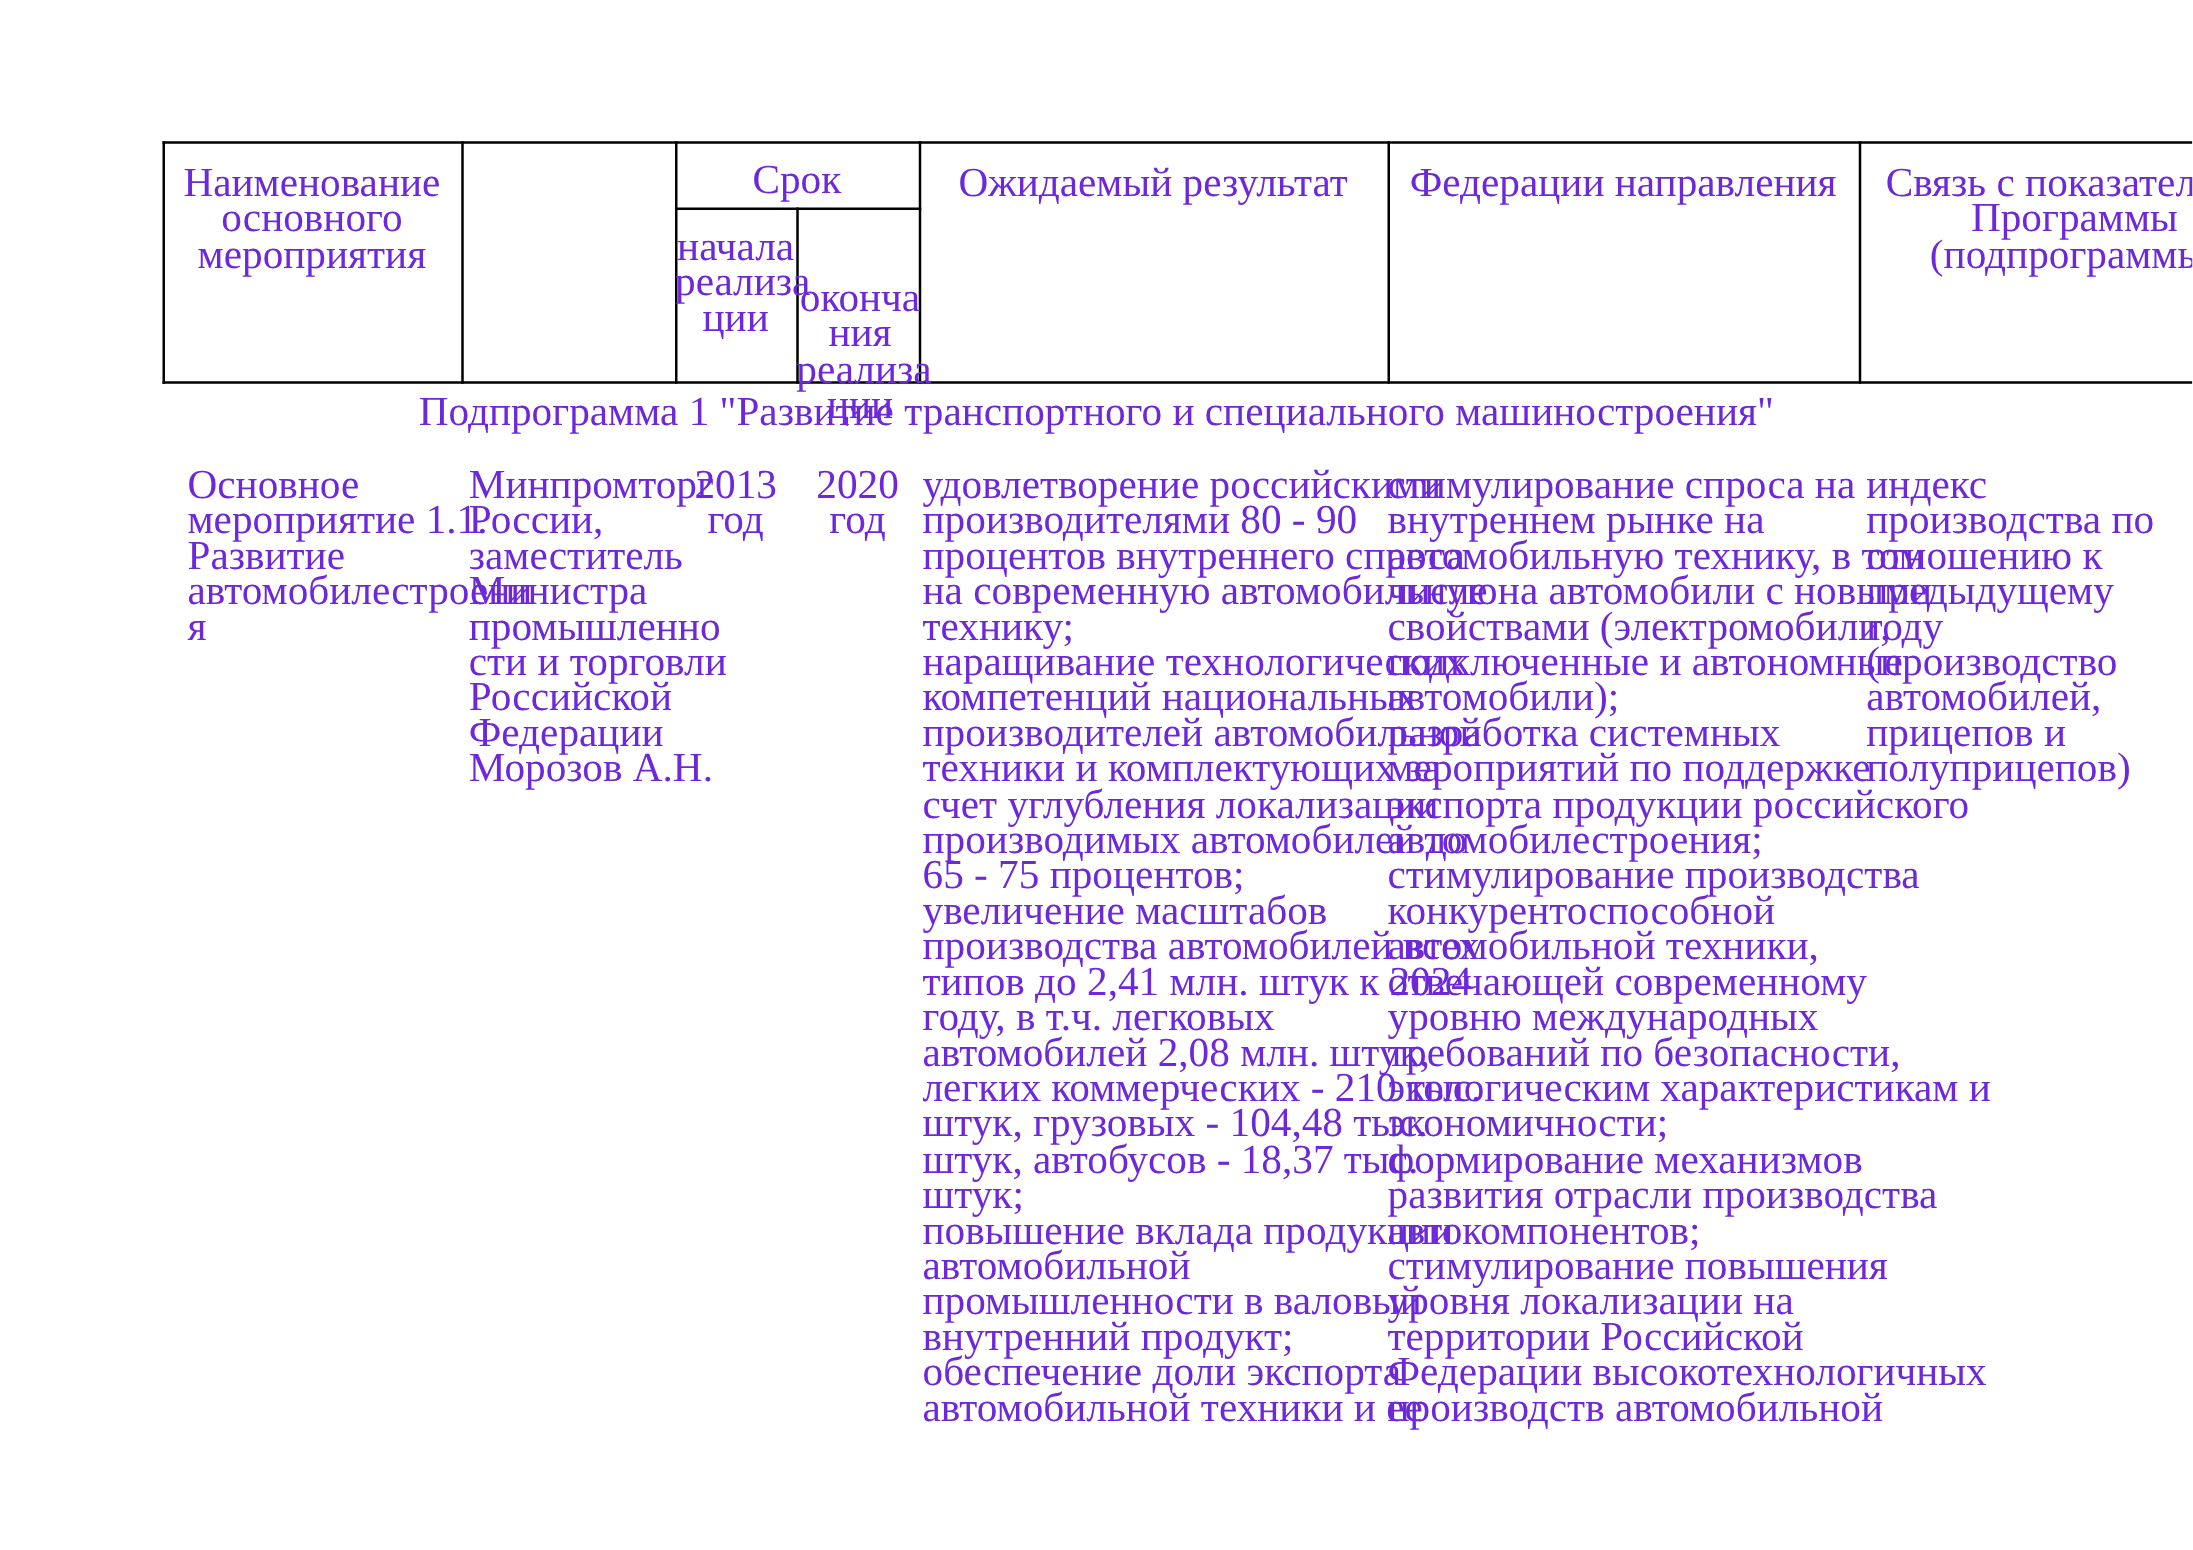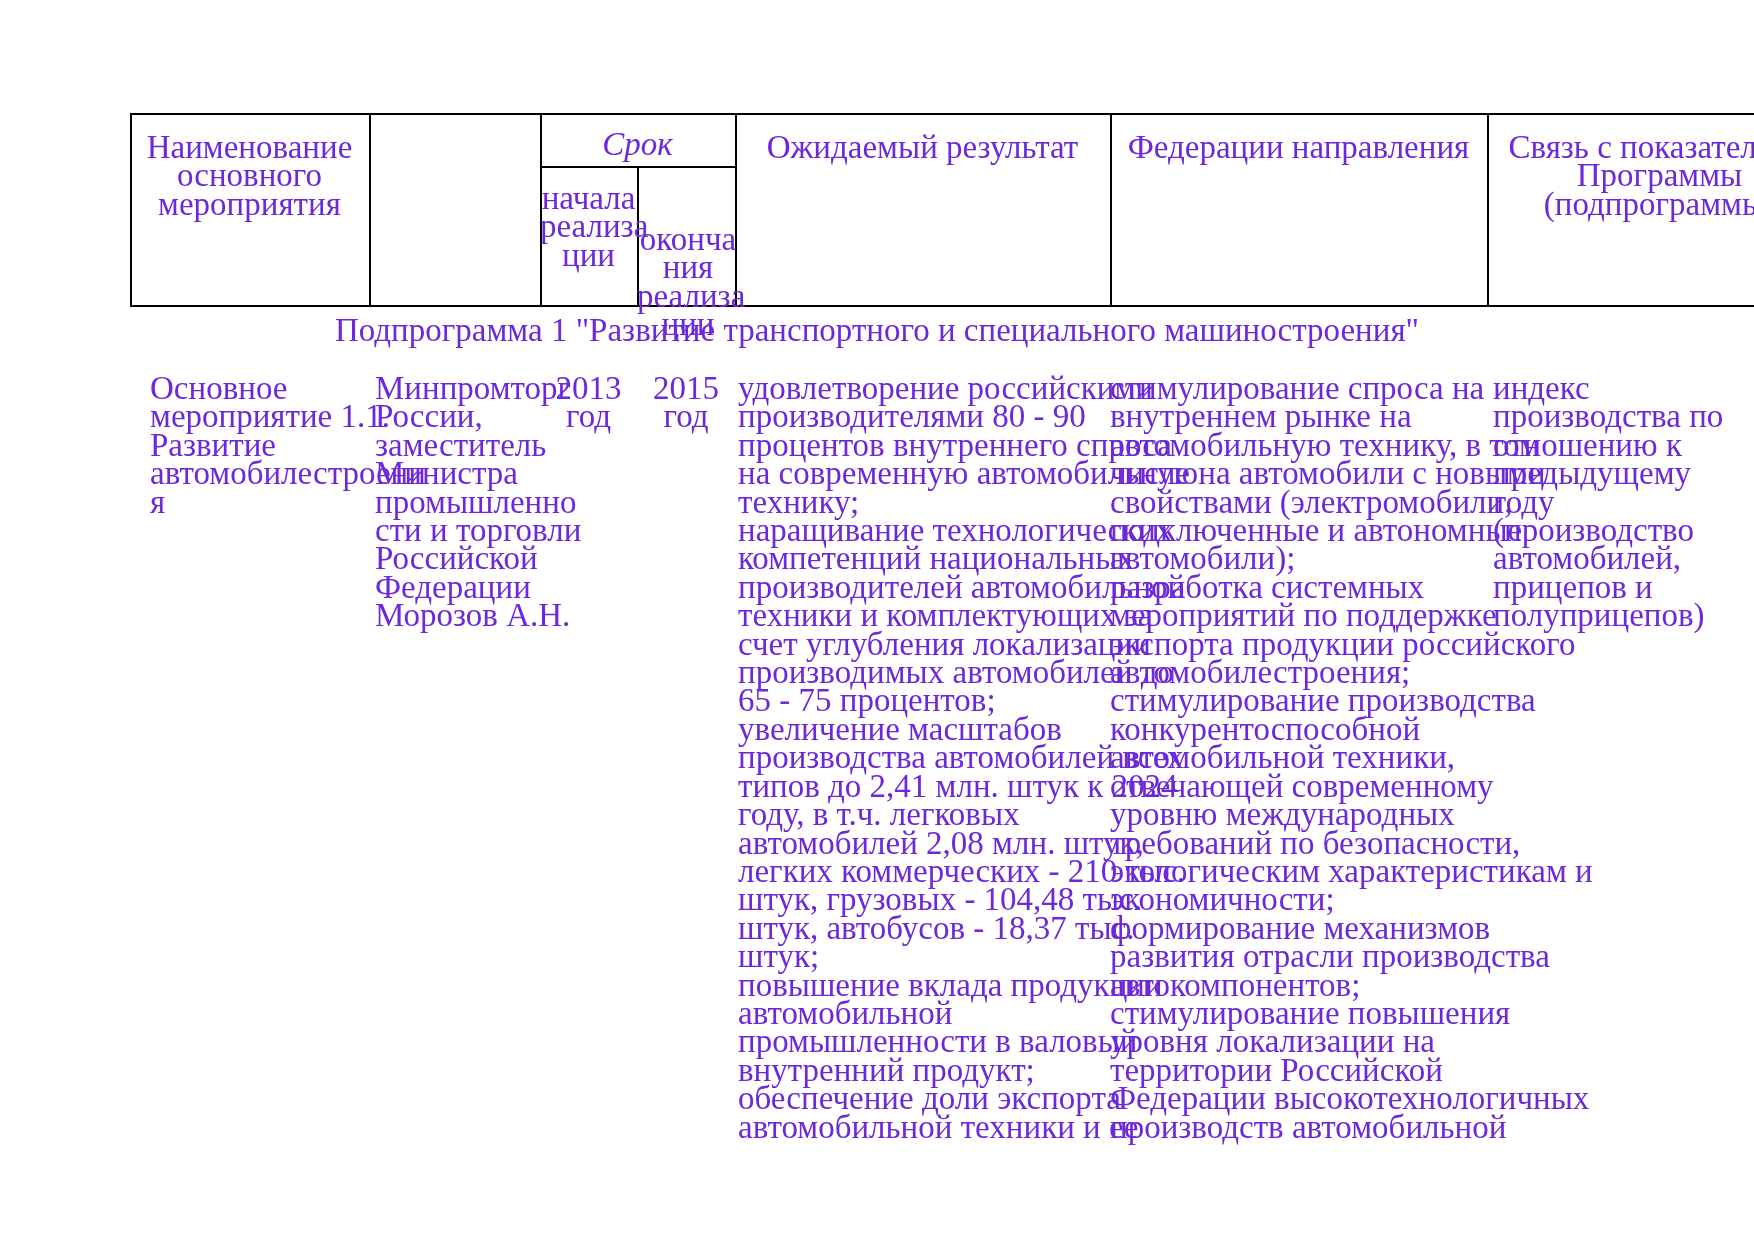--- a/index.html
+++ b/index.html
@@ -37,21 +37,21 @@
   <div class="rule vline" style="left:369px;top:113px;height:194px;"></div>
   <div class="rule vline" style="left:540px;top:113px;height:194px;"></div>
   <div class="rule vline" style="left:637px;top:166px;height:141px;"></div>
   <div class="rule vline" style="left:735px;top:113px;height:194px;"></div>
   <div class="rule vline" style="left:1110px;top:113px;height:194px;"></div>
   <div class="rule vline" style="left:1487px;top:113px;height:194px;"></div>
 
   <div class="cell c" style="left:130px;top:133px;width:239px;">Наименование
 основного
 мероприятия</div>
-  <div class="cell c" style="left:540px;top:130px;width:195px;font-style:italic;">Срок</div>
+  <div class="cell c" style="left:540px;top:130px;width:195px;">Срок</div>
   <div class="cell c" style="left:540px;top:184px;width:97px;">начала
 реализа
 ции</div>
   <div class="cell c" style="left:637px;top:184px;width:102px;margin-top:41px;">оконча
 ния
 реализа
 ции</div>
   <div class="cell c" style="left:735px;top:133px;width:375px;">Ожидаемый результат</div>
   <div class="cell c" style="left:1110px;top:133px;width:377px;">Федерации направления</div>
   <div class="cell c" style="left:1487px;top:133px;width:345px;">Связь с показателями
@@ -69,21 +69,21 @@
 России,
 заместитель
 Министра
 промышленно
 сти и торговли
 Российской
 Федерации
 Морозов А.Н.</div>
   <div class="cell c" style="left:540px;top:374px;width:97px;">2013
 год</div>
-  <div class="cell c" style="left:637px;top:374px;width:98px;">2015
+  <div class="cell c" style="left:637px;top:374px;width:98px;">2020
 год</div>
   <div class="cell" style="left:738px;top:374px;">удовлетворение российскими
 производителями 80 - 90
 процентов внутреннего спроса
 на современную автомобильную
 технику;
 наращивание технологических
 компетенций национальных
 производителей автомобильной
 техники и комплектующих за

